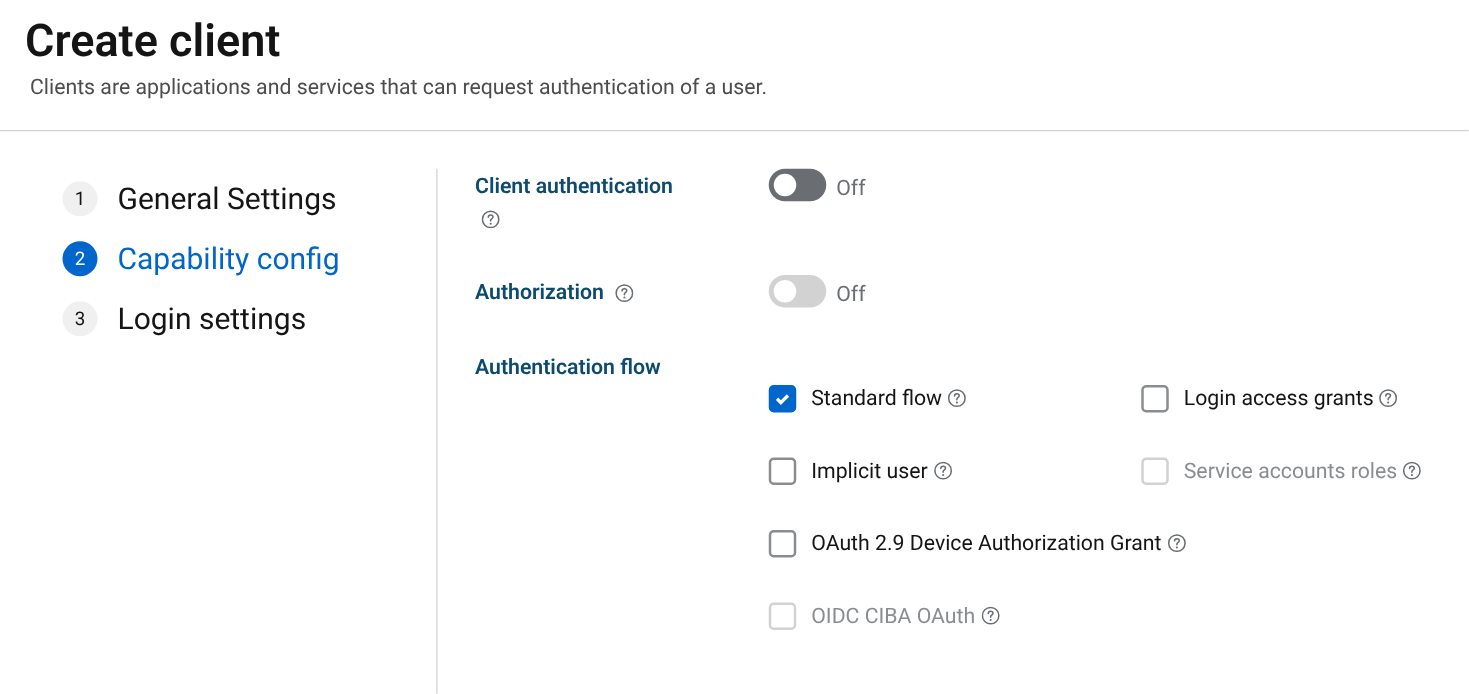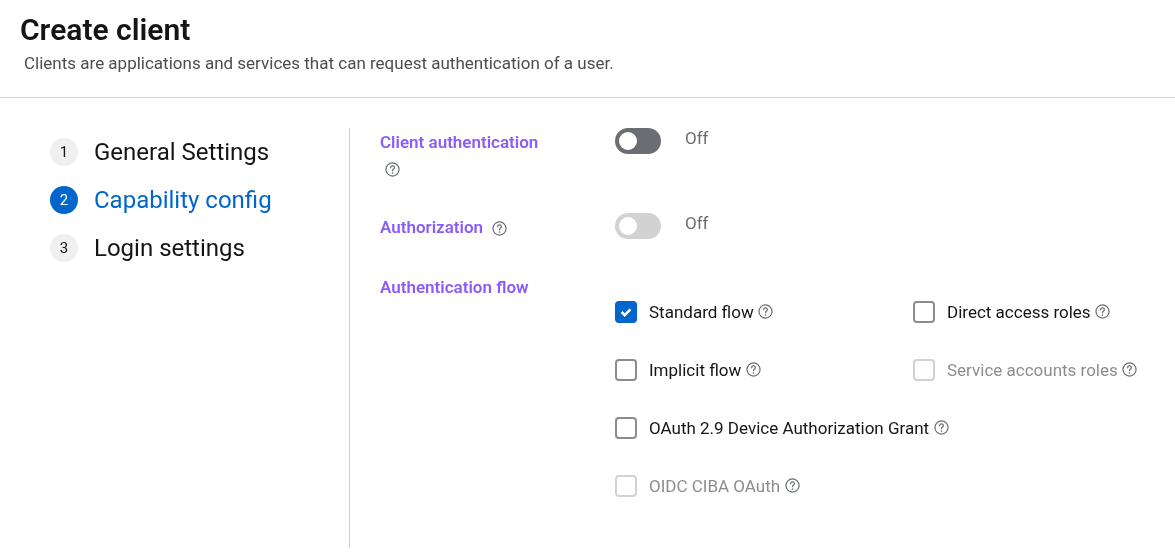--- a/index.html
+++ b/index.html
@@ -8,21 +8,21 @@
     font-family: -apple-system, BlinkMacSystemFont, "Segoe UI", Roboto, "Helvetica Neue", Arial, sans-serif;
     color: #151515;
     background: #fff;
     width: 1175px;
   }
   .header {
     padding: 12px 20px 20px 20px;
     border-bottom: 1px solid #d2d2d2;
   }
   .page-title {
-    font-size: 30px;
+    font-size: 36px;
     font-weight: 600;
     margin: 0 0 6px 0;
   }
   .page-desc {
     font-size: 17px;
     color: #4d4d4d;
     margin: 4px;
   }
   .body-wrap {
     display: flex;
@@ -71,29 +71,29 @@
   .form-row {
     display: flex;
     align-items: flex-start;
     margin-bottom: 32px;
   }
   .form-label-col {
     width: 235px;
     flex-shrink: 0;
     font-size: 17px;
     font-weight: 600;
-    color: #8b5cf6;
+    color: #0c4a6e;
     line-height: 1.5;
     padding-top: 2px;
   }
   .form-control-col {
     flex: 1;
     display: flex;
-    align-items: flex-start;
-    gap: 24px;
+    align-items: flex-end;
+    gap: 8px;
   }
   .help-icon {
     display: inline-flex;
     align-items: center;
     justify-content: center;
     width: 16px;
     height: 16px;
     vertical-align: middle;
     margin-left: 4px;
     color: #6a6e73;
@@ -272,35 +272,35 @@
                 <span class="help-icon">
                     <svg>
                       <use href="#q"></use>
                     </svg>
                   </span>
               </span>
             </div>
             <div class="check-item">
               <div class="checkbox"></div>
               <span class="check-label">
-                <span>Direct access roles</span>
+                <span>Login access grants</span>
                 <span class="help-icon">
                     <svg>
                       <use href="#q"></use>
                     </svg>
                   </span>
               </span>
             </div>
           </div>
 
           <div class="check-row">
             <div class="check-item">
               <div class="checkbox"></div>
               <span class="check-label">
-                <span>Implicit flow</span>
+                <span>Implicit user</span>
                 <span class="help-icon">
                     <svg>
                       <use href="#q"></use>
                     </svg>
                   </span>
               </span>
             </div>
             <div class="check-item">
               <div class="checkbox disabled"></div>
               <span class="check-label disabled">

